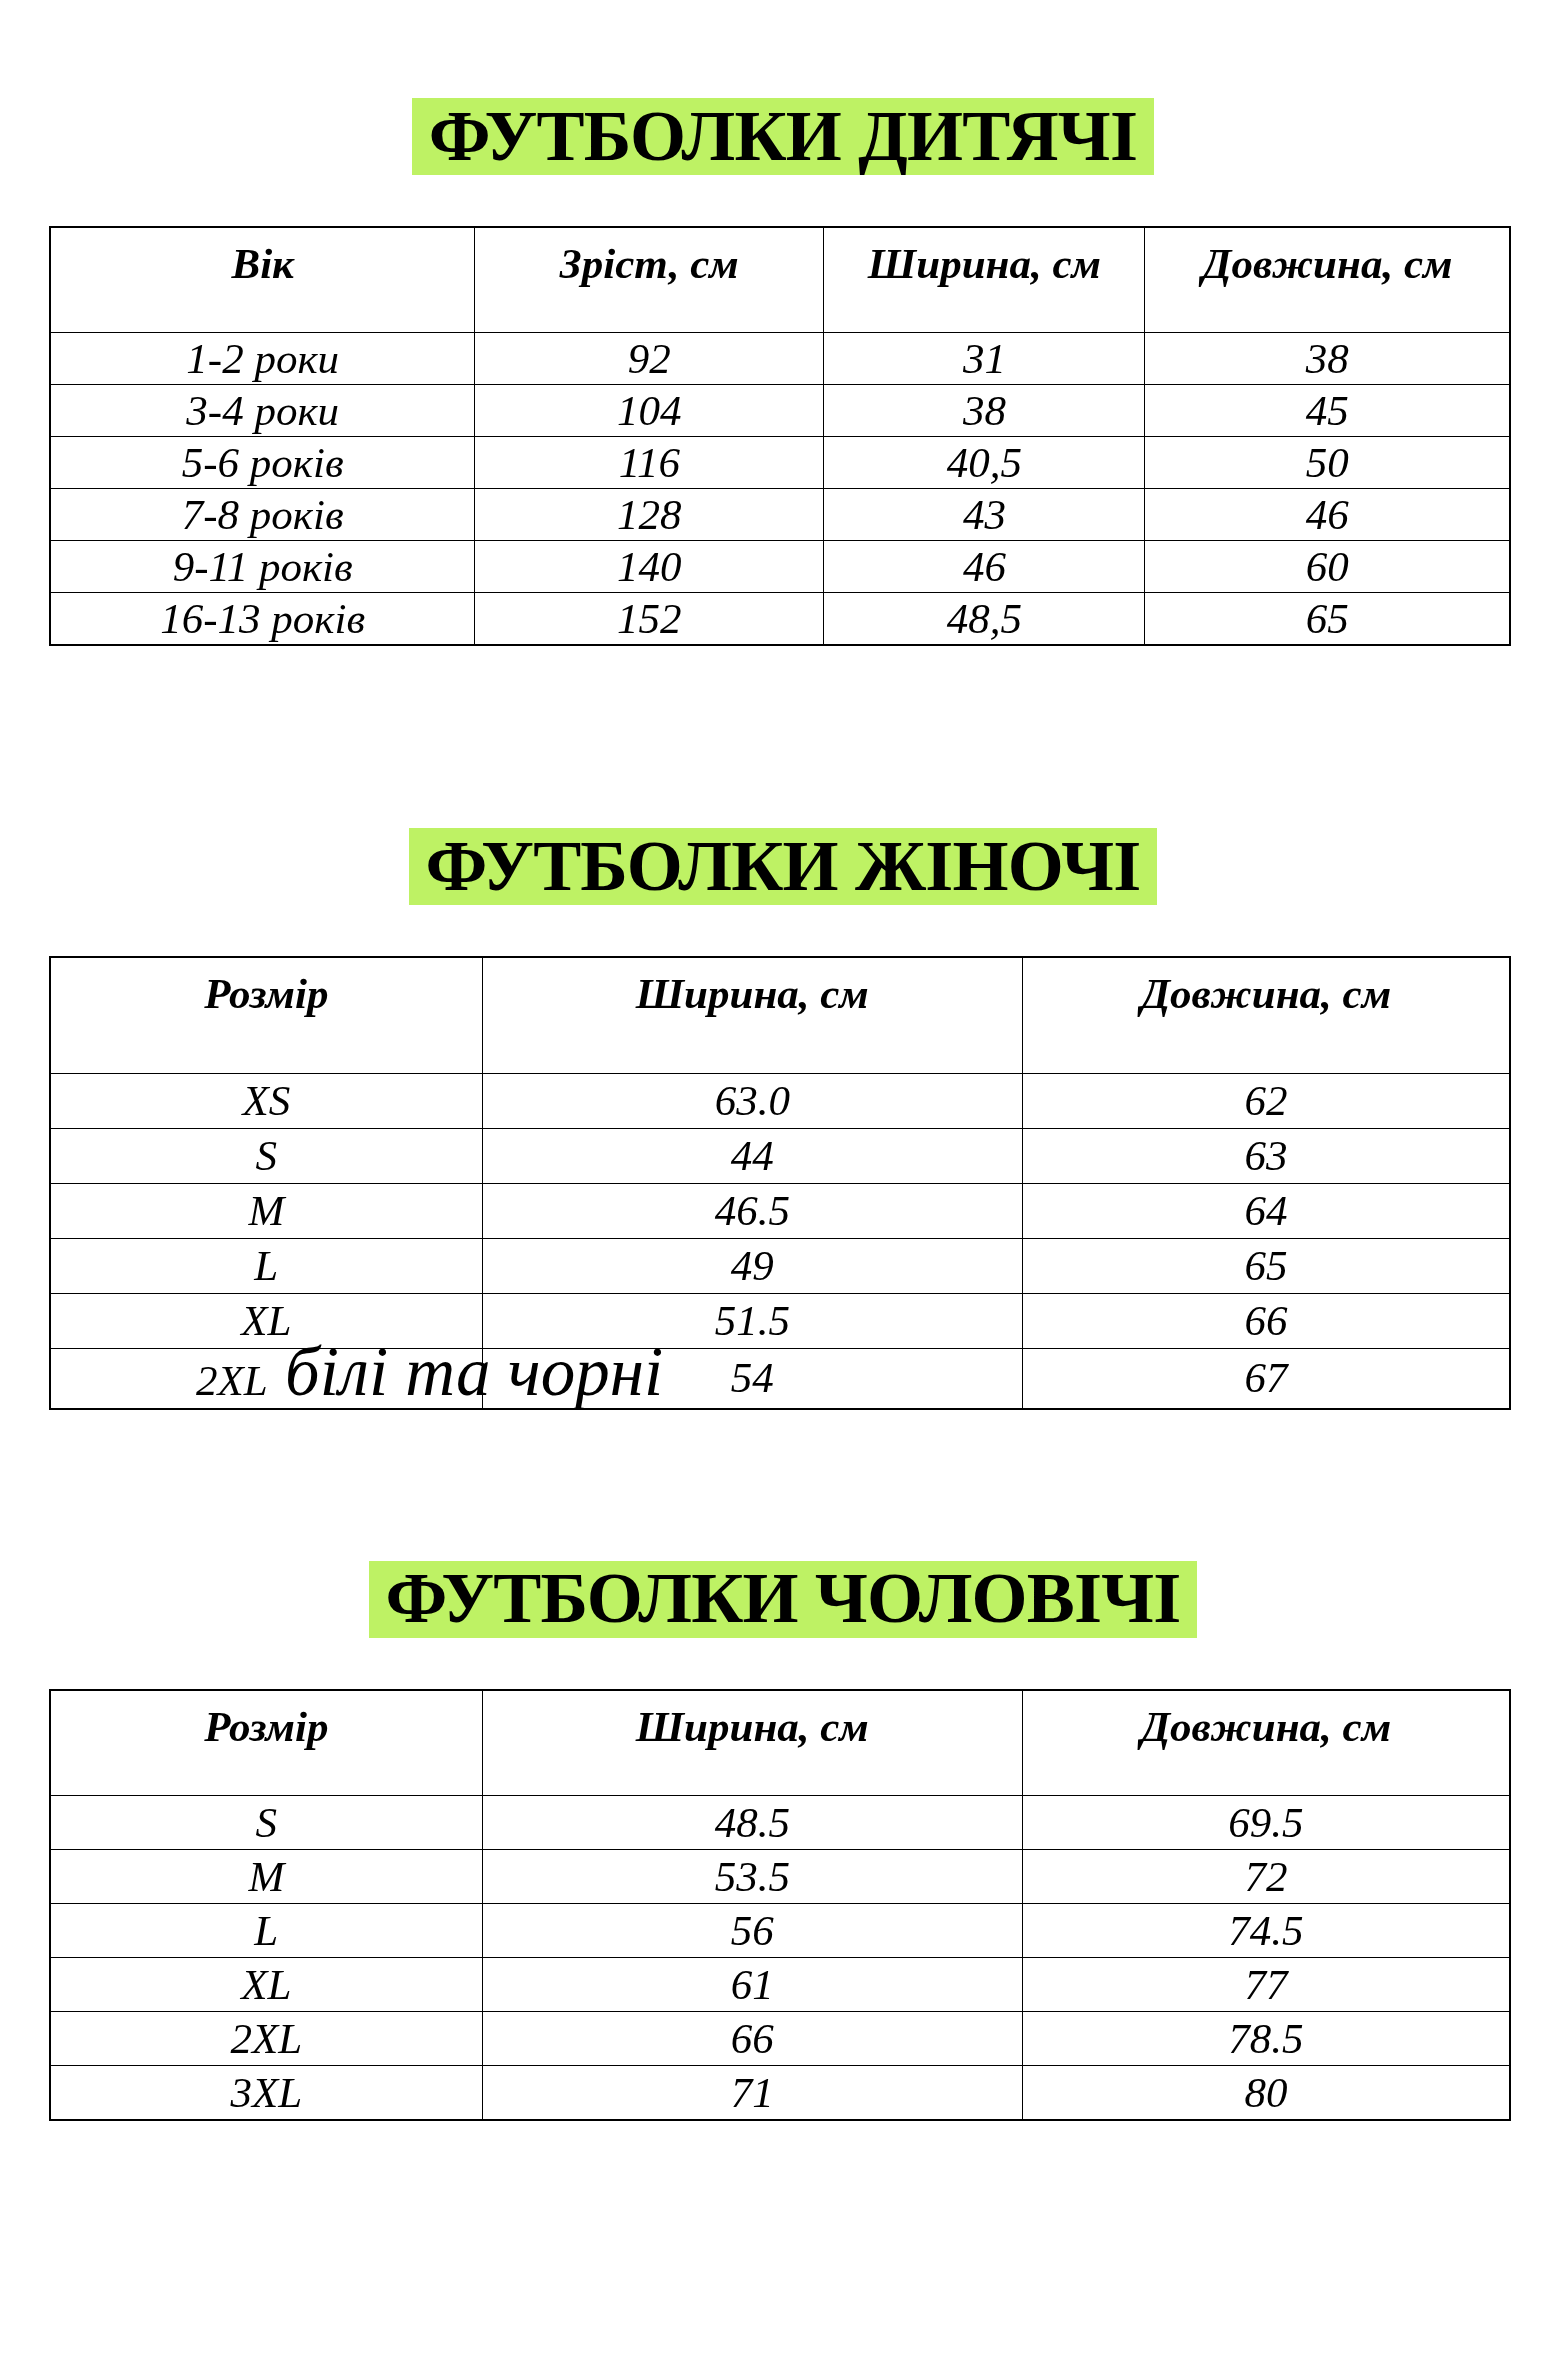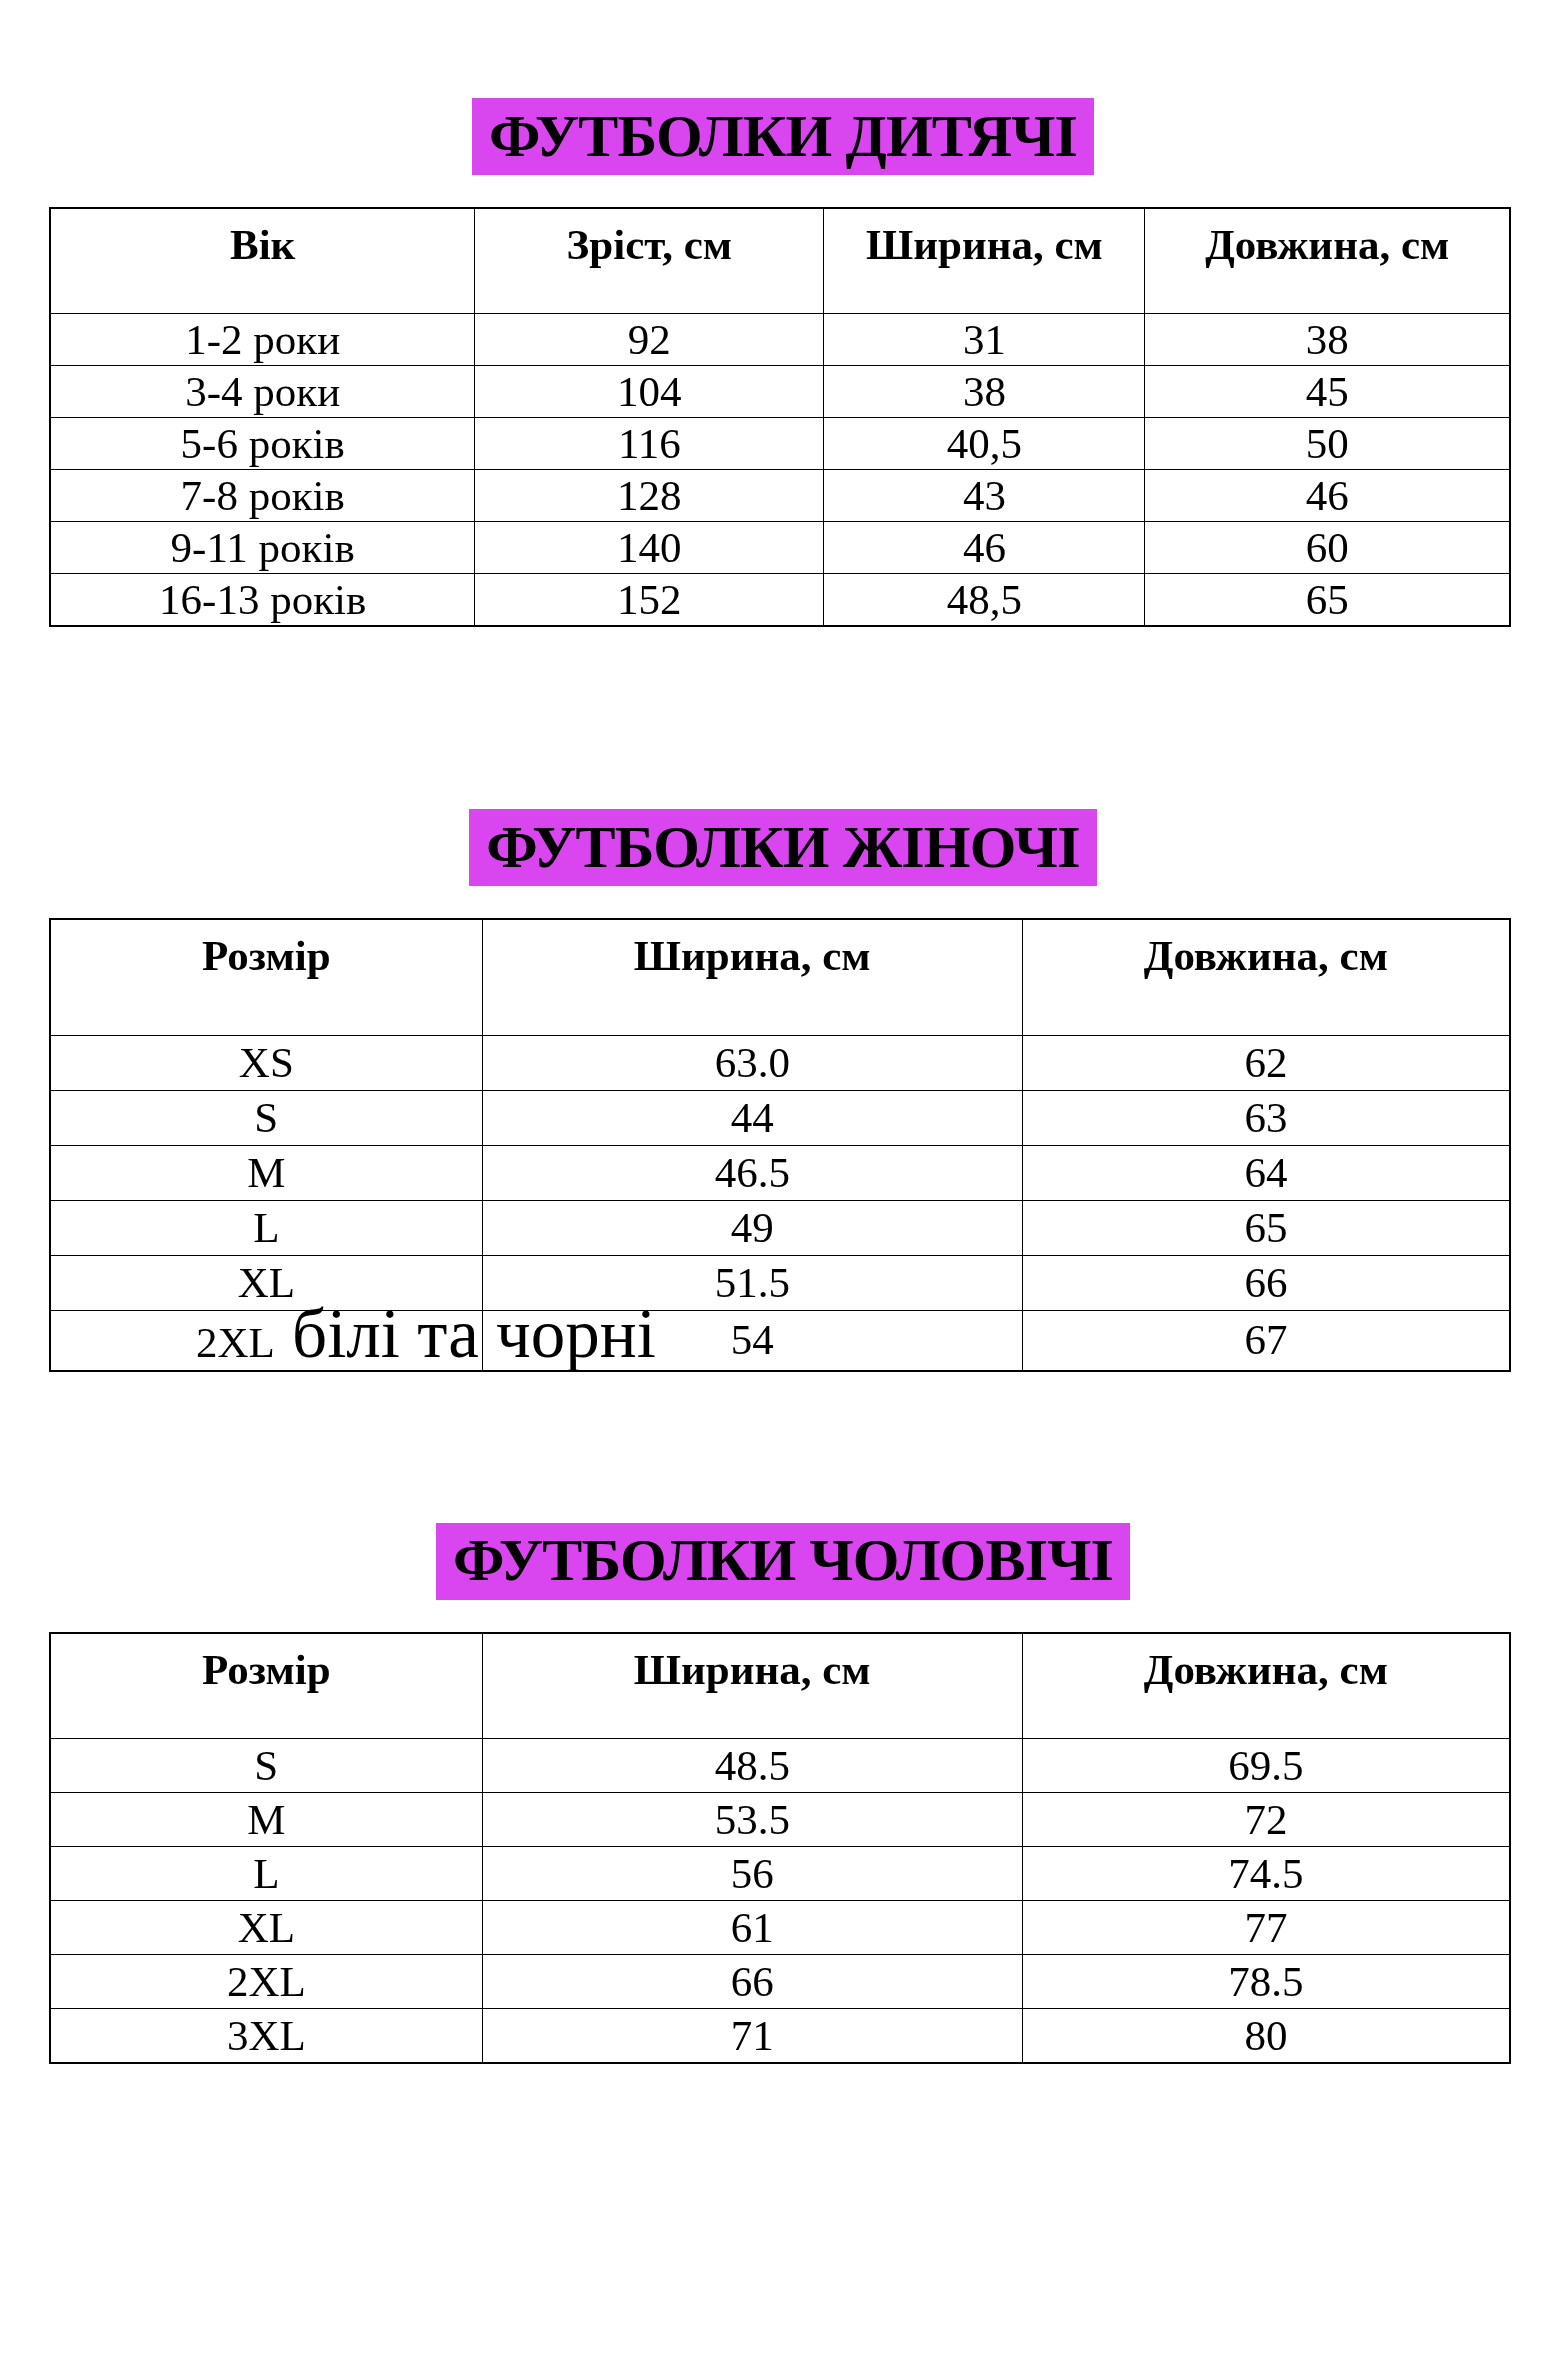--- a/index.html
+++ b/index.html
@@ -17,34 +17,35 @@
   .page {
     padding-top: 98px;
   }
   .title-line {
     text-align: center;
   }
   .title-line.gap2 { margin-top: 182px; }
   .title-line.gap3 { margin-top: 151px; }
   .doc-title {
     display: inline-block;
-    font-size: 60px;
+    font-size: 72px;
     font-weight: bold;
     line-height: 54px;
     letter-spacing: -0.8px;
-    background: #d946ef;
+    background: #bef264;
     padding: 10.7px 17px 12.2px 17px;
   }
   table.sizes {
     border-collapse: collapse;
     table-layout: fixed;
     width: 1462px;
     margin-left: 49px;
-    margin-top: 32px;
+    margin-top: 51px;
     border: 2.3px solid #000000;
+    font-style: italic;
   }
   table.sizes th, table.sizes td {
     border: 1.5px solid #000000;
     text-align: center;
     font-size: 43px;
     padding: 0;
     box-sizing: border-box;
     overflow: visible;
   }
   table.sizes th {

